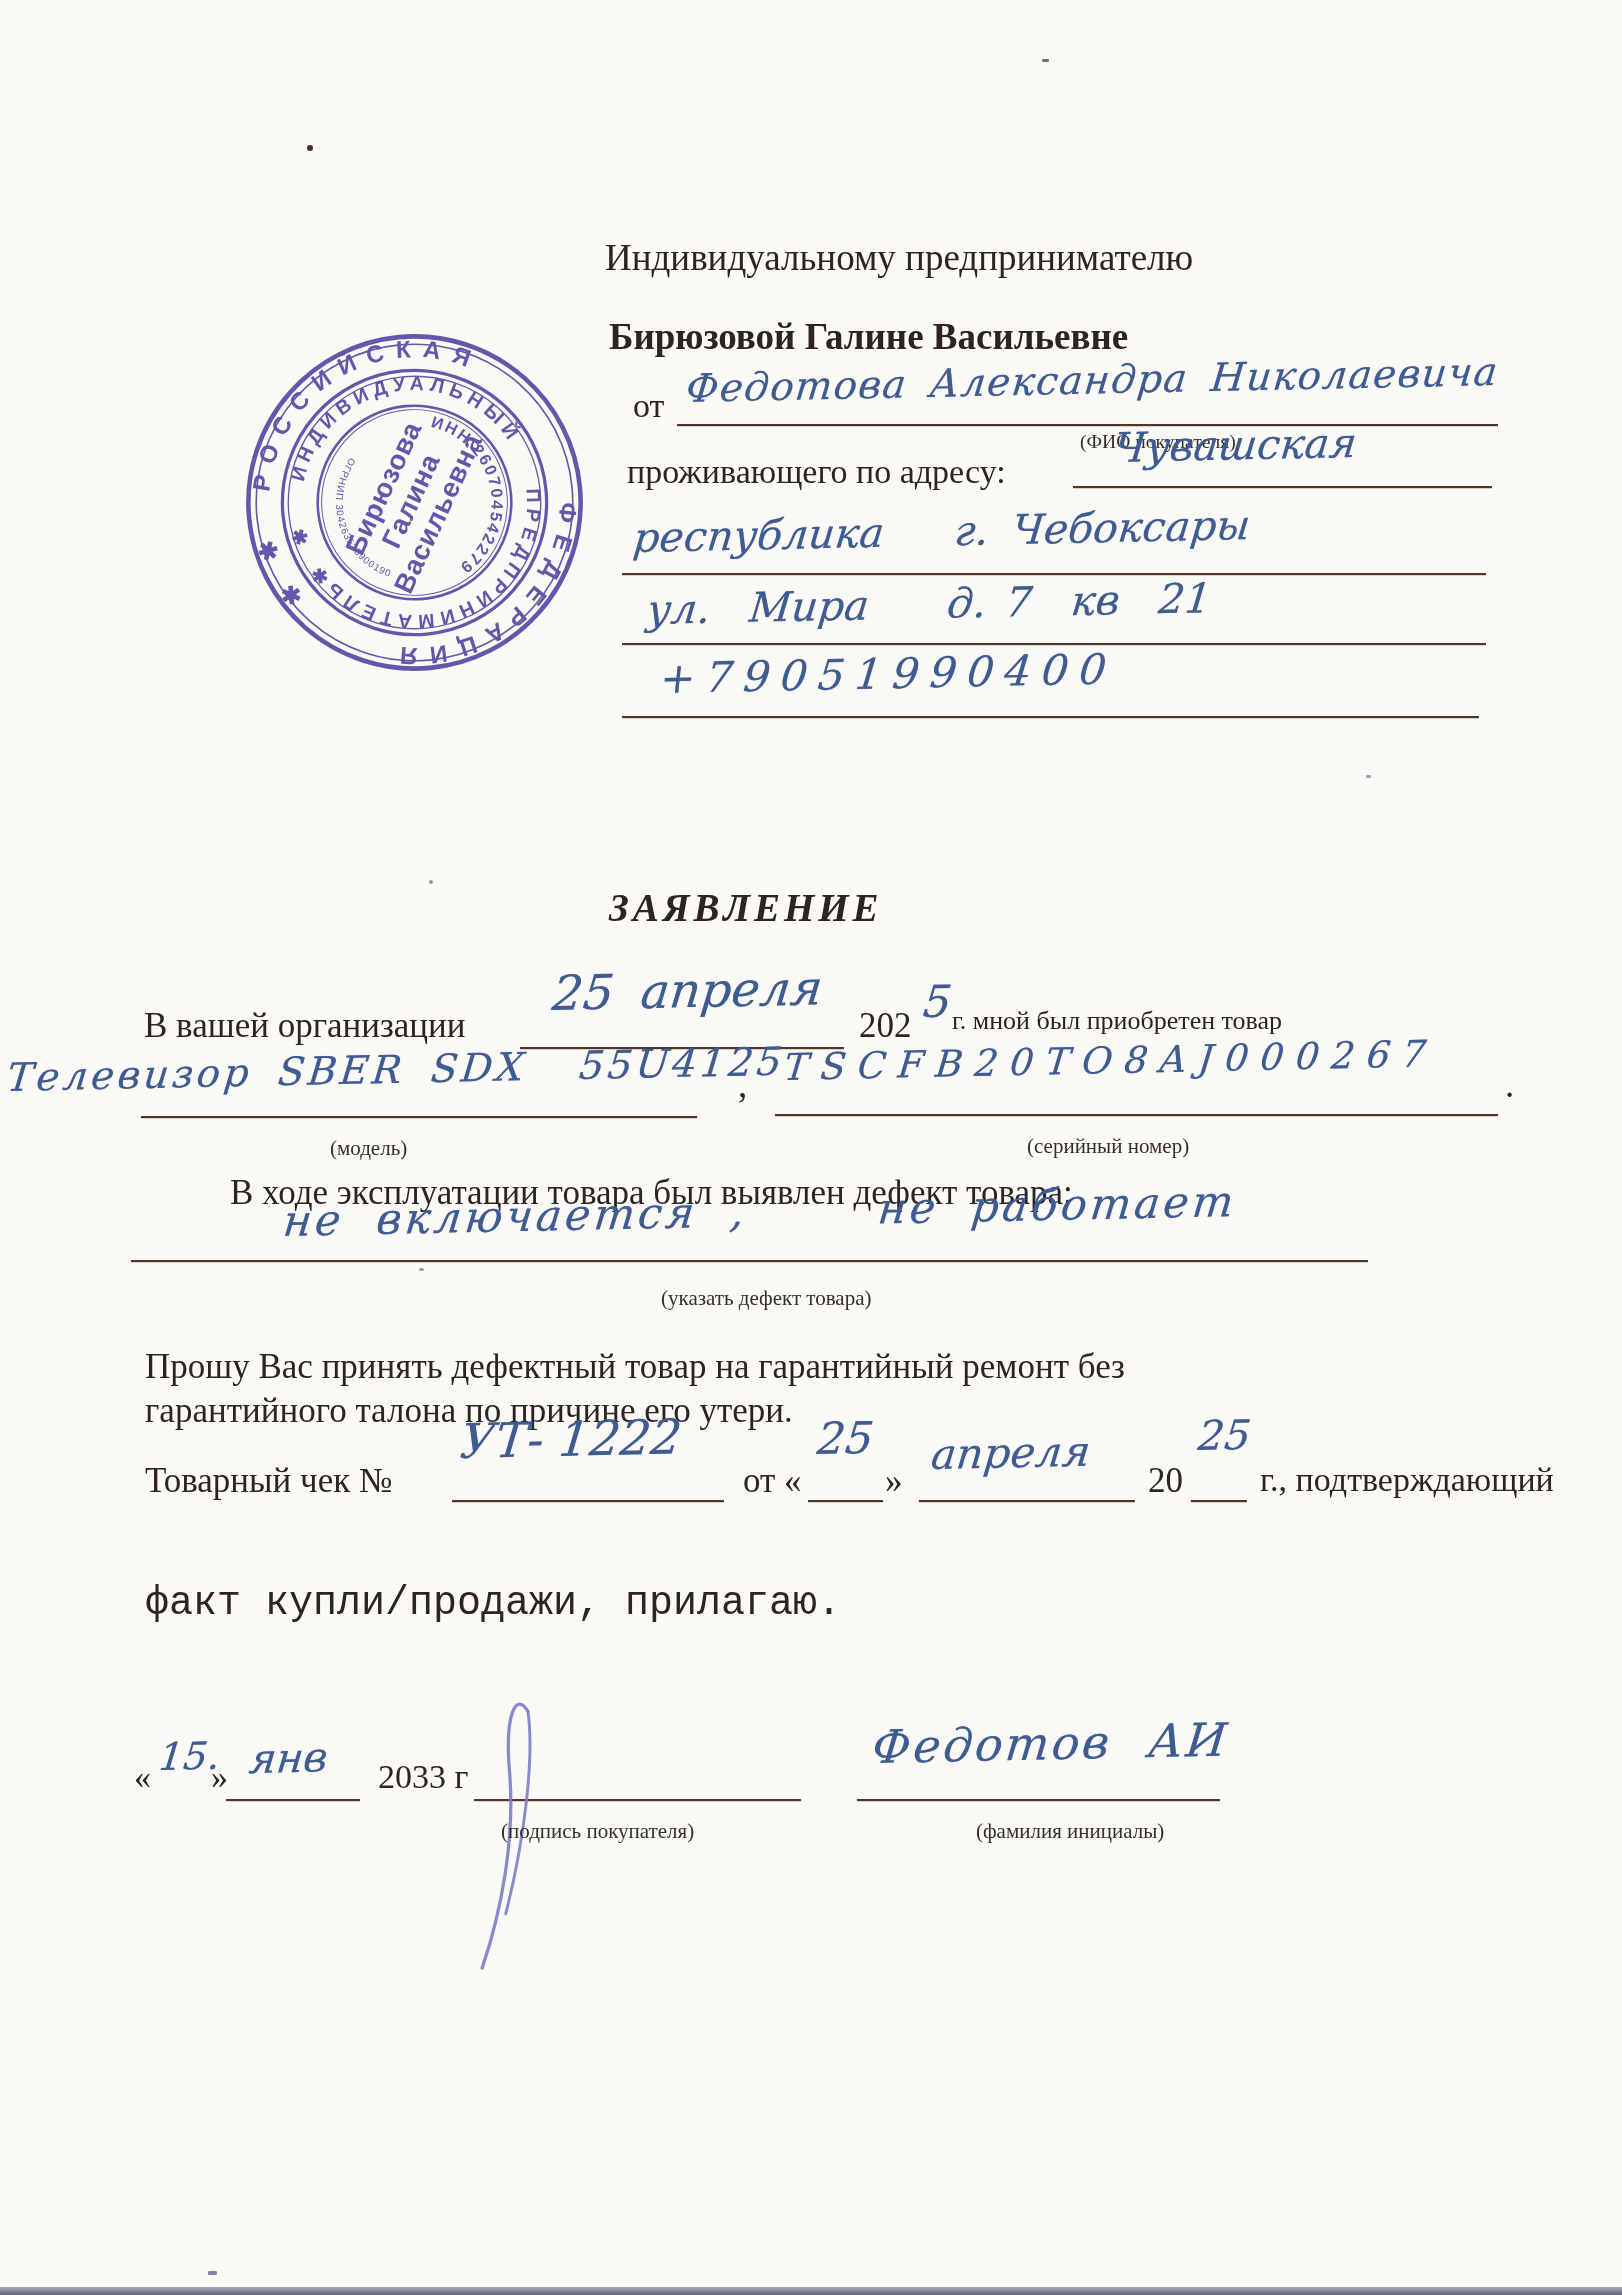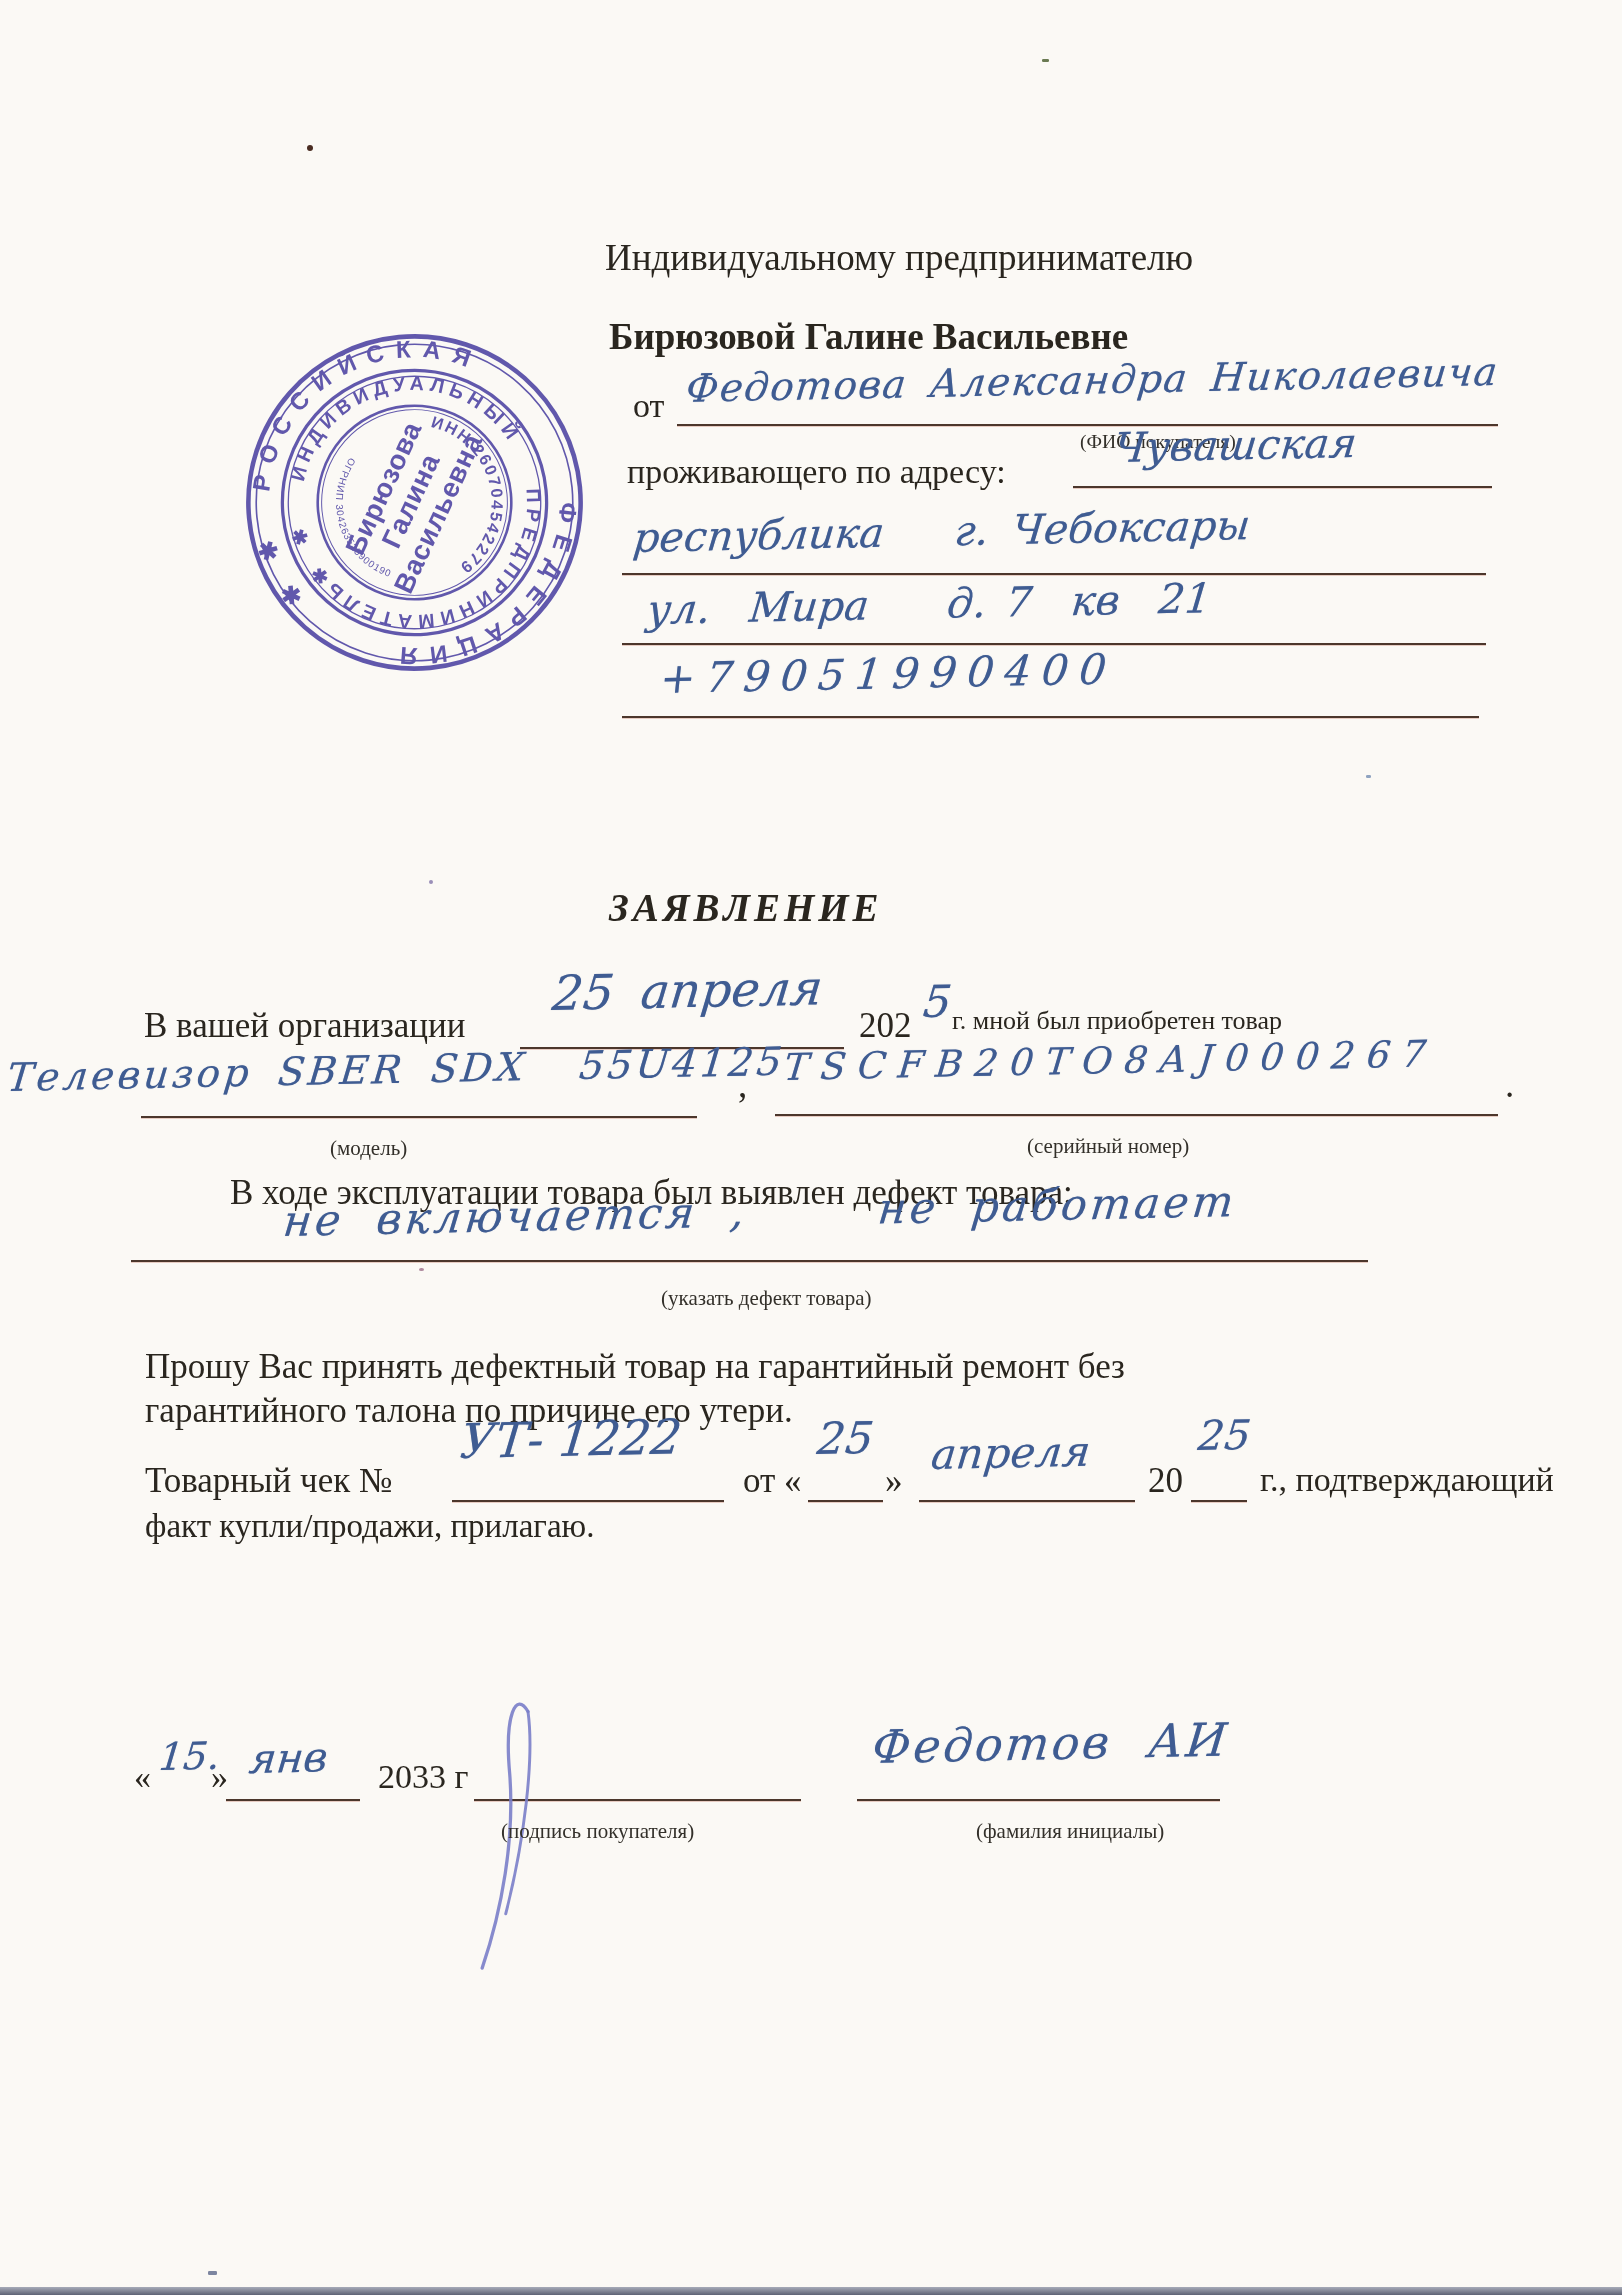--- a/index.html
+++ b/index.html
@@ -127,21 +127,21 @@
   <div class="abs print" style="left:743px;top:1461px;font-size:35px;">от «</div>
   <div class="abs hw" style="left:815px;top:1413px;font-size:44px;">25</div>
   <div class="rule" style="left:808px;top:1500px;width:75px;"></div>
   <div class="abs print" style="left:885px;top:1461px;font-size:35px;">»</div>
   <div class="abs hw" style="left:929px;top:1430px;font-size:42px;">апреля</div>
   <div class="rule" style="left:919px;top:1500px;width:216px;"></div>
   <div class="abs print" style="left:1148px;top:1461px;font-size:35px;">20</div>
   <div class="abs hw" style="left:1196px;top:1412px;font-size:41px;">25</div>
   <div class="rule" style="left:1191px;top:1500px;width:56px;"></div>
   <div class="abs print" style="left:1260px;top:1461px;font-size:34px;">г., подтверждающий</div>
-  <div class="abs print" style="left:145px;top:1508px;font-size:33px;">факт купли/продажи, прилагаю.</div>
+  <div class="abs print" style="left:145px;top:1581px;font-size:40px;font-family:Liberation Mono, monospace;">факт купли/продажи, прилагаю.</div>
 
   <div class="abs print" style="left:134px;top:1758px;font-size:34px;">«</div>
   <div class="abs hw" style="left:157px;top:1735px;font-size:38px;">15.</div>
   <div class="abs print" style="left:211px;top:1758px;font-size:34px;">»</div>
   <div class="rule" style="left:226px;top:1799px;width:134px;"></div>
   <div class="abs hw" style="left:247px;top:1735px;font-size:41px;">янв</div>
   <div class="abs print" style="left:378px;top:1758px;font-size:34px;">2033 г</div>
 
   <div class="rule" style="left:474px;top:1799px;width:327px;"></div>
   <svg class="sig-svg" style="left:452px;top:1688px;" width="131" height="288" viewBox="0 0 200 440">

